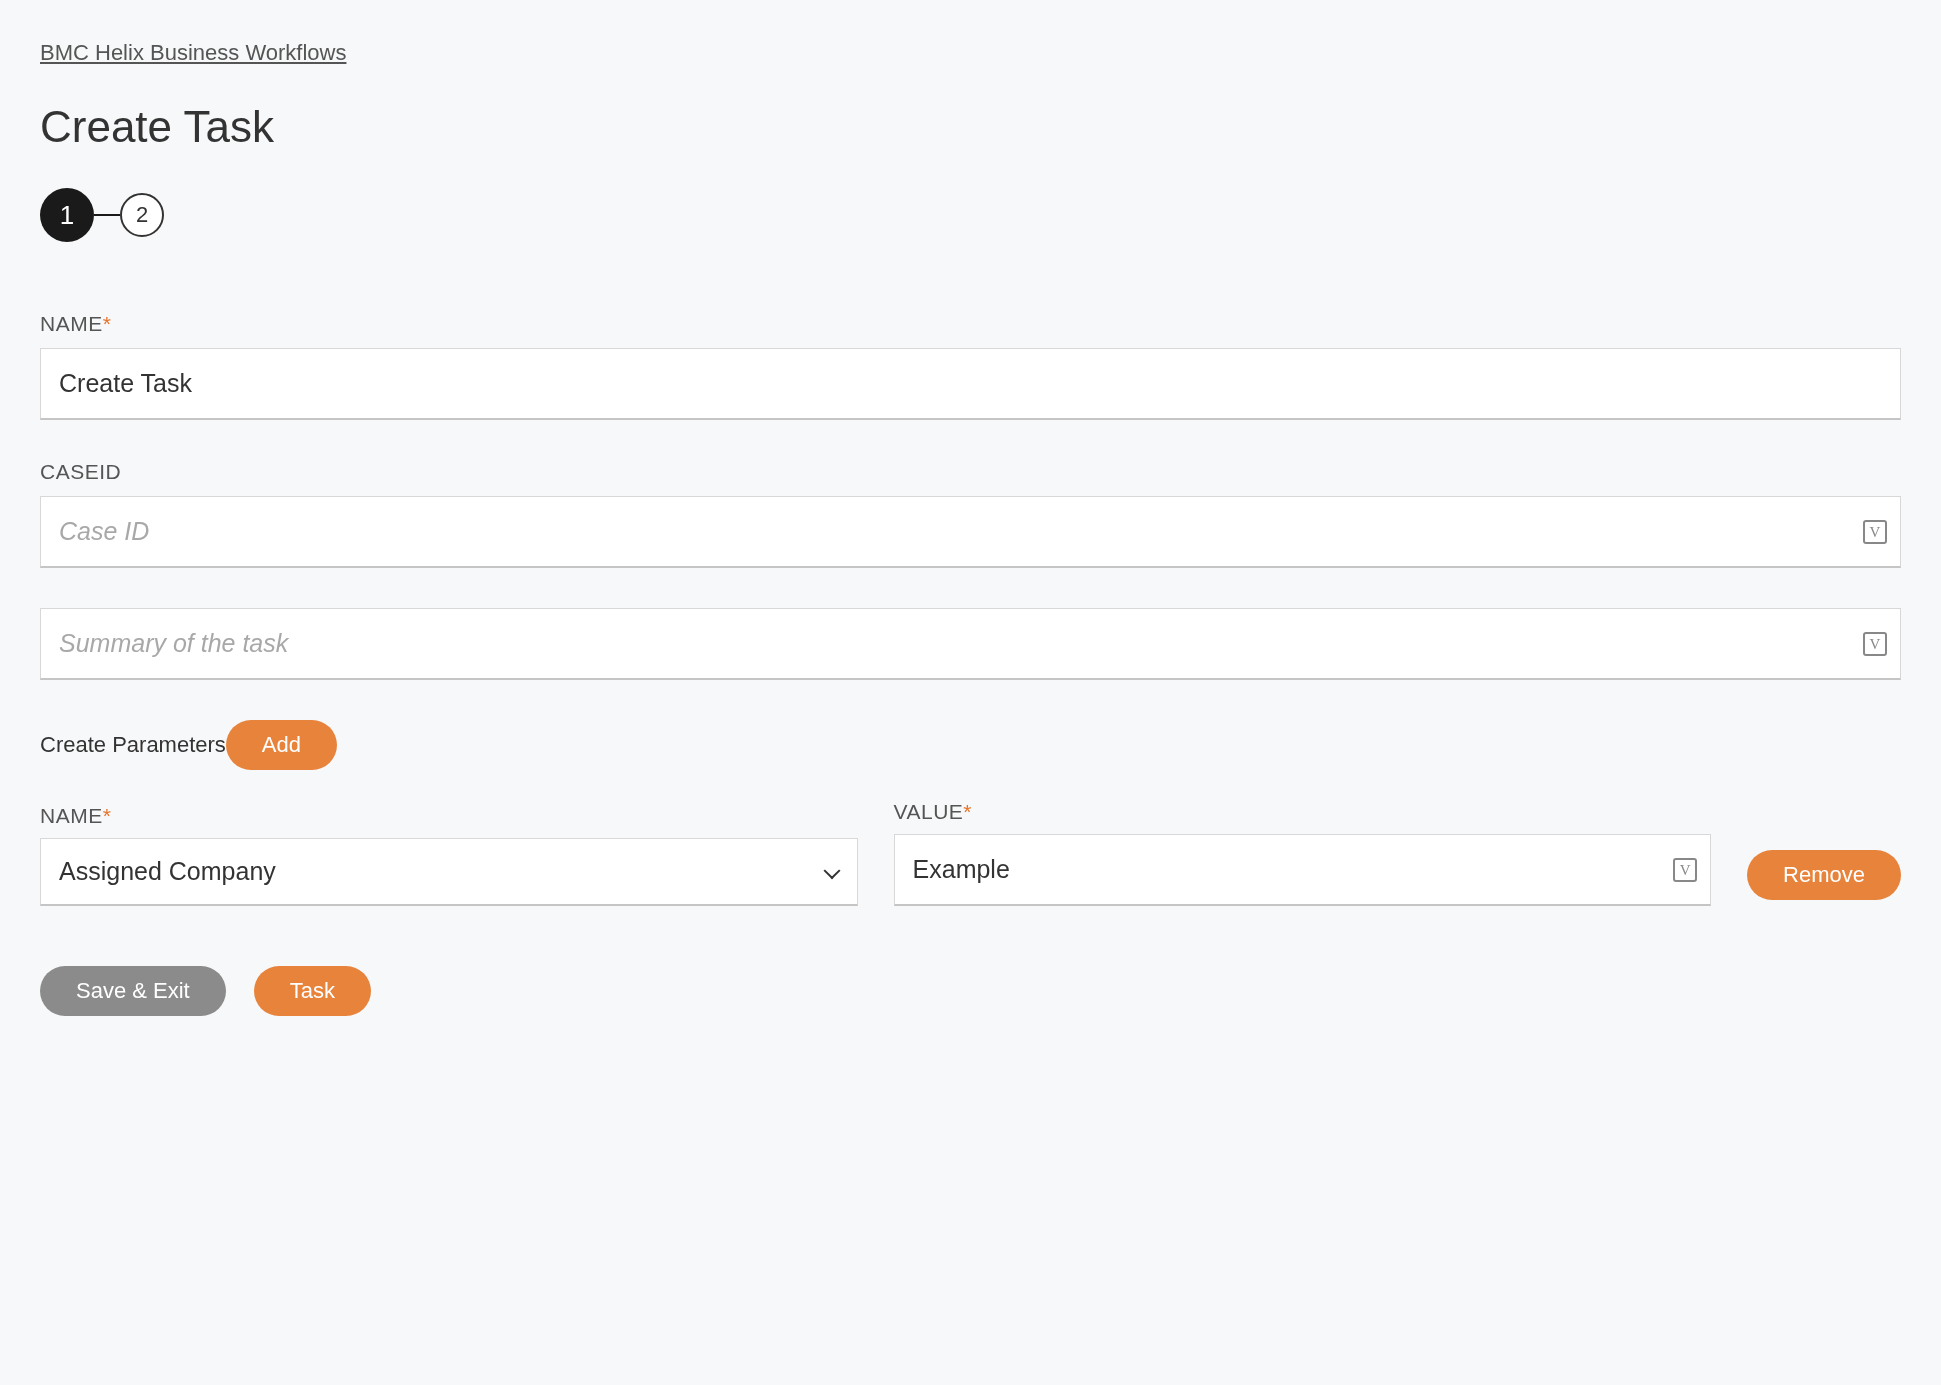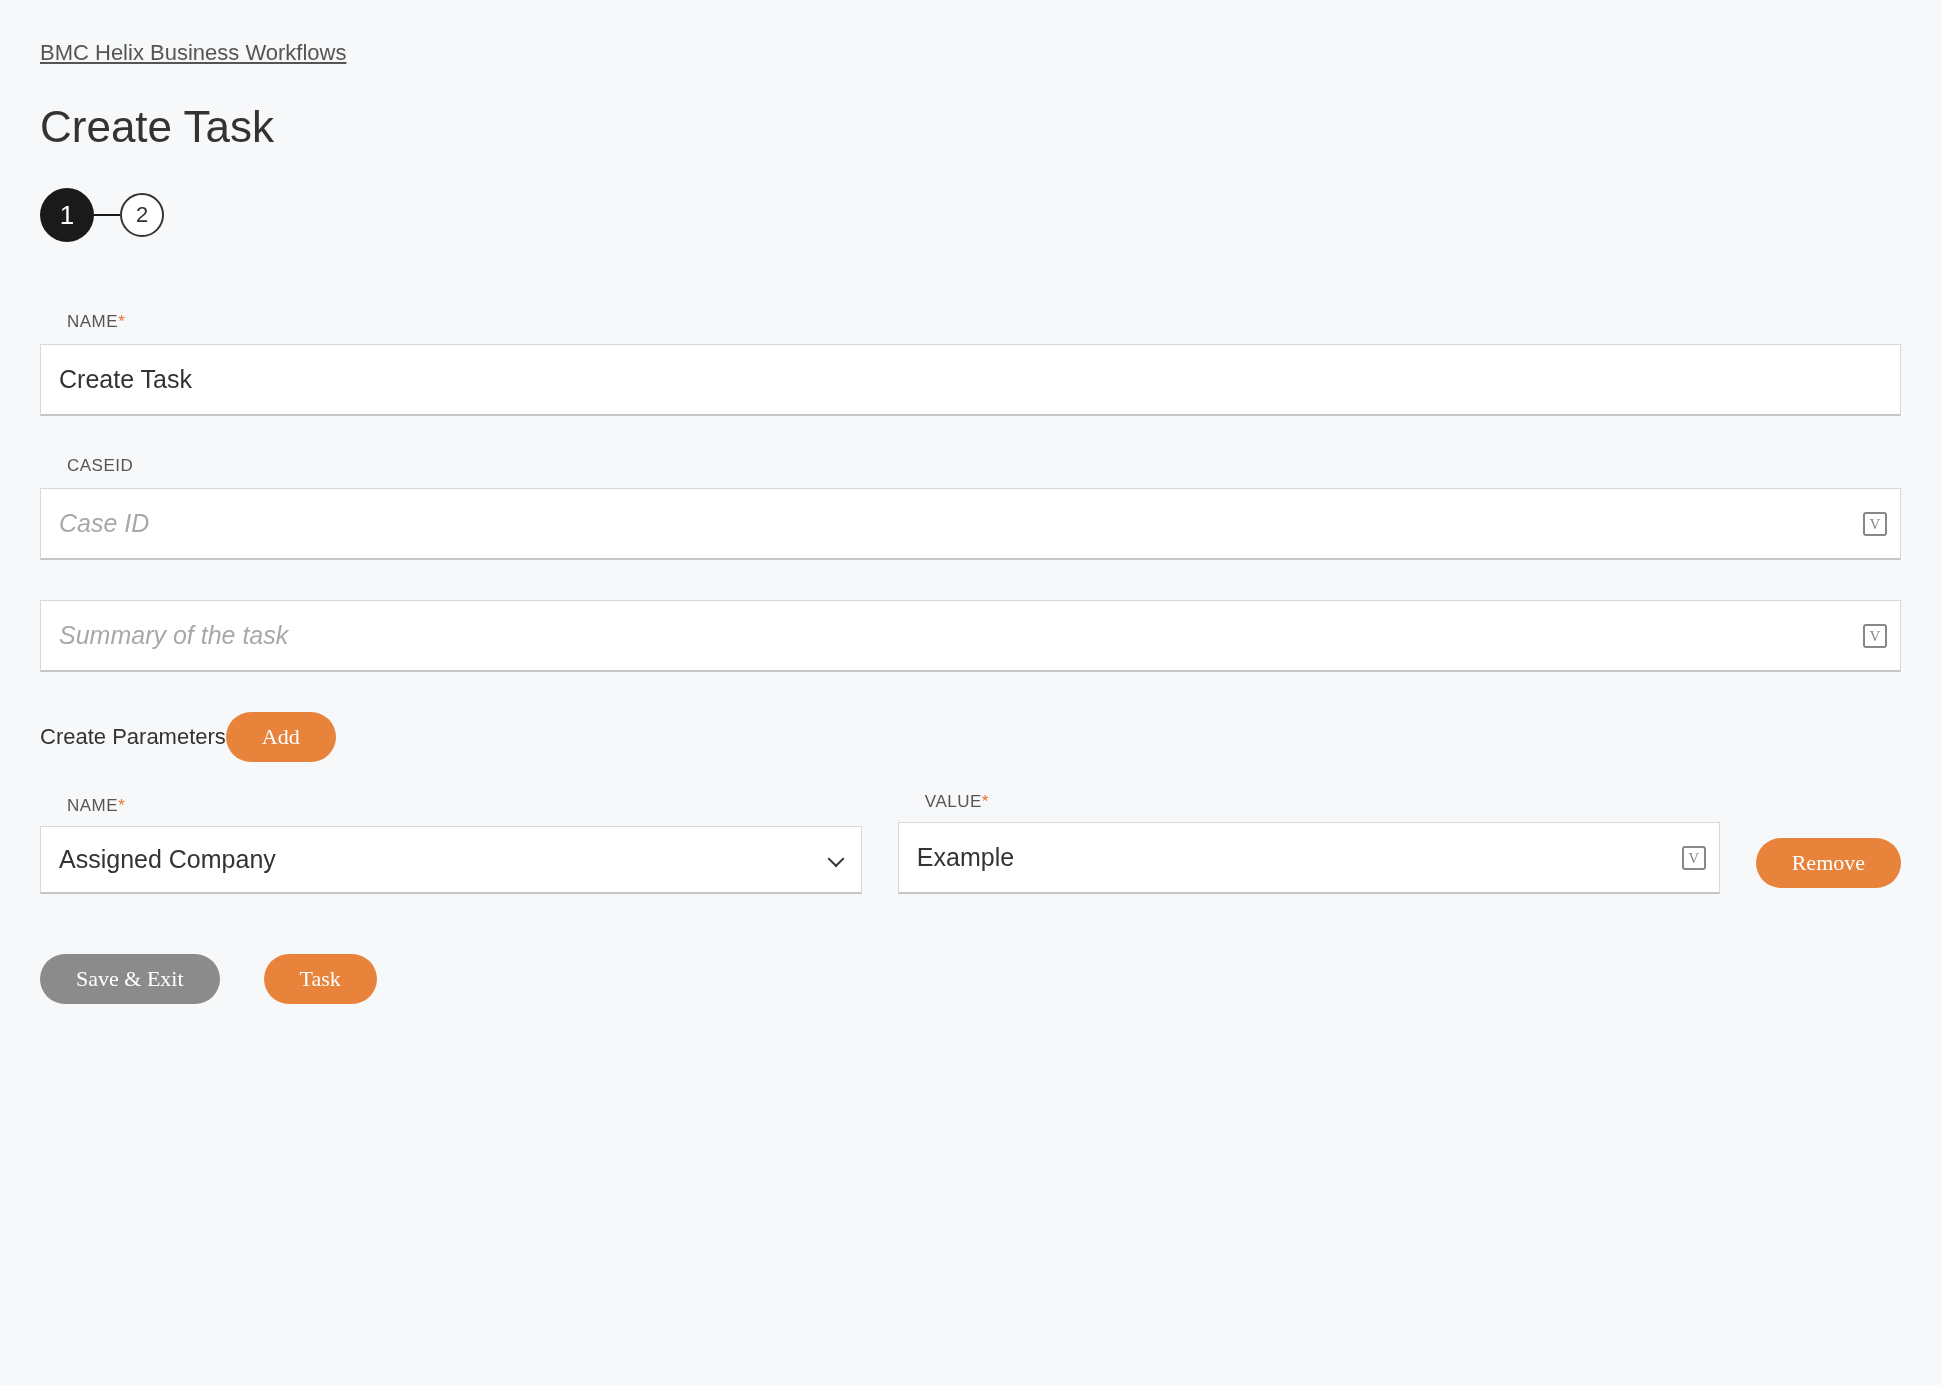--- a/index.html
+++ b/index.html
@@ -53,26 +53,25 @@
     font-size: 22px;
   }
   .step-connector {
     width: 26px;
     height: 2px;
     background: #1a1a1a;
   }
   .form-group { margin-bottom: 40px; }
   .form-label {
     display: block;
-    font-size: 17px;
+    font-size: 21px;
     letter-spacing: 0.5px;
     color: #555;
     margin-bottom: 12px;
     text-transform: uppercase;
-    margin-left: 27px;
   }
   .required { color: #e8732a; }
   .text-input {
     width: 100%;
     background: #fff;
     border: 1px solid #d8d8d8;
     border-bottom: 2px solid #c5c5c5;
     font-size: 25px;
     color: #333;
     padding: 20px 18px;
@@ -107,21 +106,21 @@
     justify-content: flex-start;
     margin-bottom: 30px;
   }
   .section-label { font-size: 22px; color: #333; }
   .btn {
     border: none;
     border-radius: 999px;
     padding: 12px 36px;
     font-size: 22px;
     cursor: pointer;
-    font-family: Liberation Serif, serif;
+    font-family: Liberation Sans, sans-serif;
   }
   .btn-orange { background: #e8833c; color: #fff; }
   .btn-grey { background: #8b8b8b; color: #fff; }
   .param-row {
     display: flex;
     gap: 36px;
     align-items: flex-end;
     margin-bottom: 60px;
   }
   .param-col { flex: 1; }
@@ -145,21 +144,21 @@
     right: 20px;
     top: 50%;
     transform: translateY(-60%) rotate(45deg);
     width: 12px;
     height: 12px;
     border-right: 2px solid #333;
     border-bottom: 2px solid #333;
     pointer-events: none;
   }
   .param-actions { padding-bottom: 6px; }
-  .footer-actions { display: flex; gap: 44px; }
+  .footer-actions { display: flex; gap: 28px; }
 </style>
 </head>
 <body>
 
 
 
 <a class="breadcrumb">BMC Helix Business Workflows</a>
 
 <h1 class="page-title">Create Task</h1>
 

